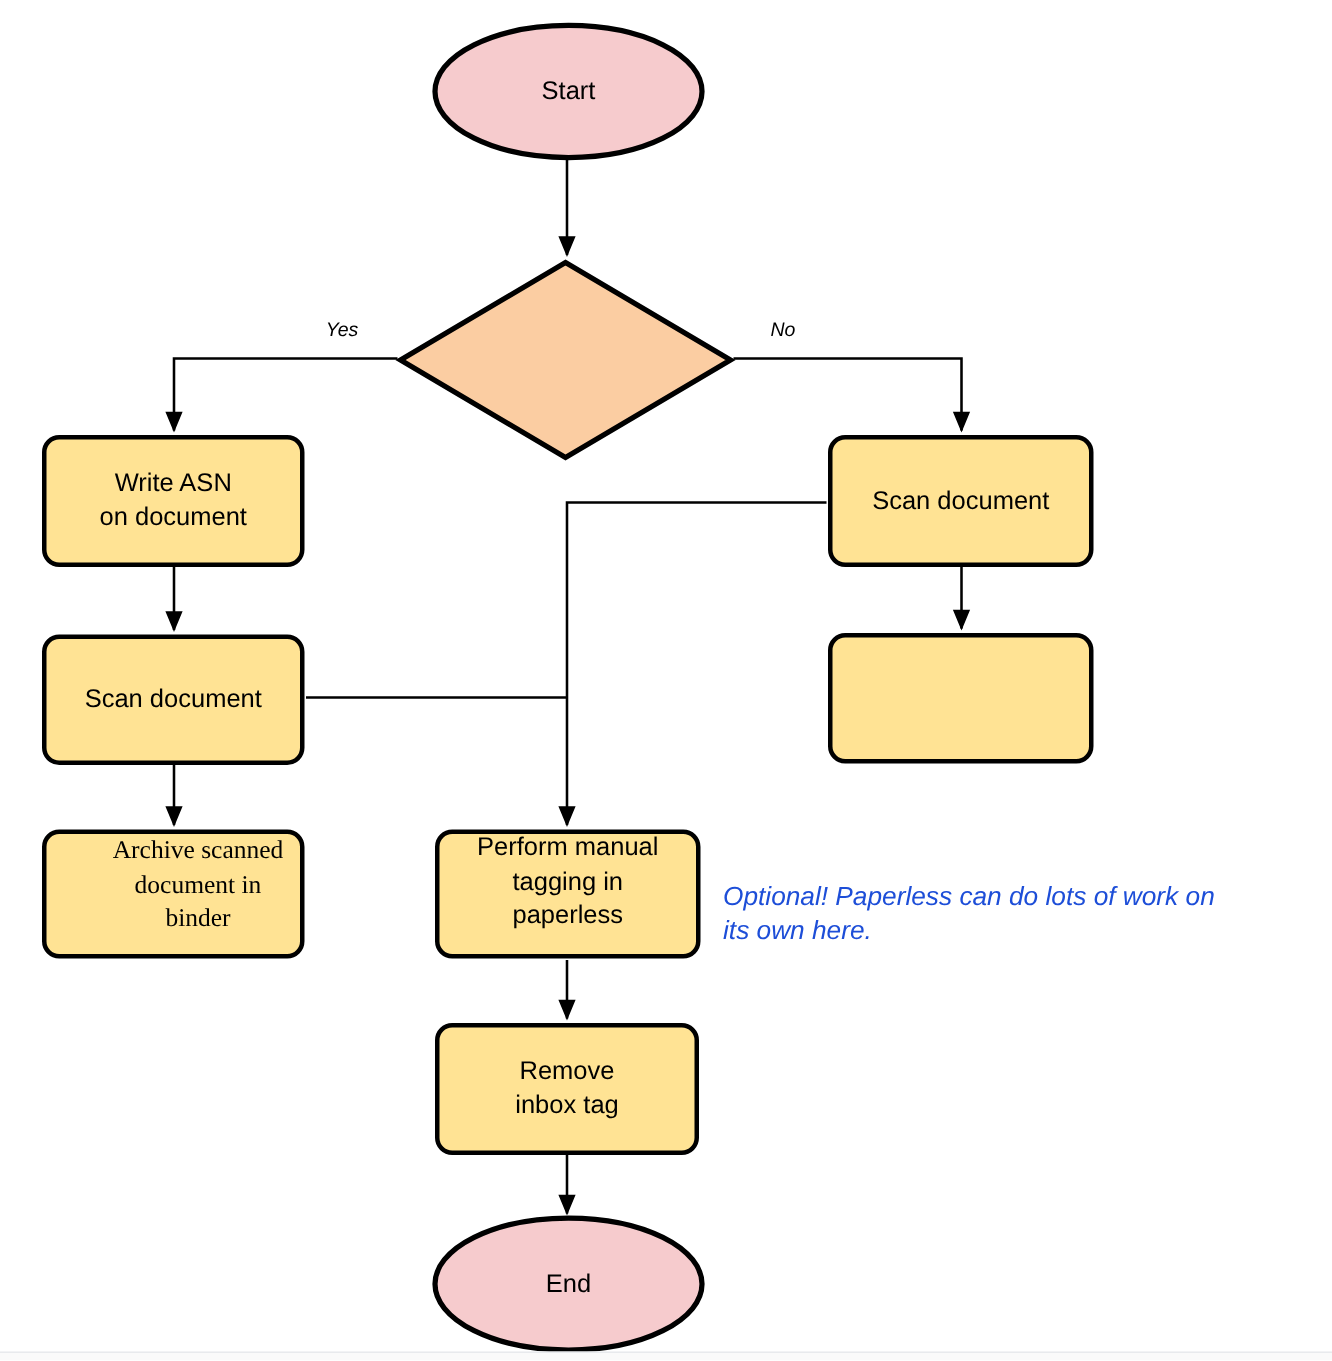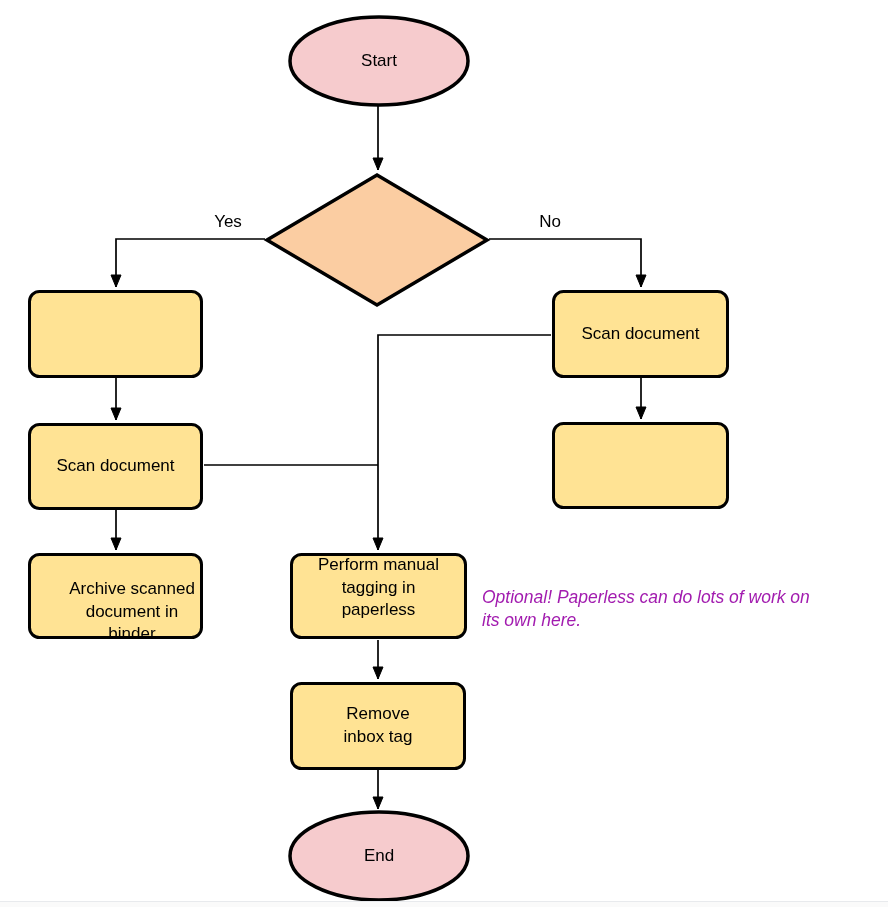--- a/index.html
+++ b/index.html
@@ -40,34 +40,35 @@
     justify-content: center;
     text-align: center;
     font-size: 17px;
     line-height: 1.35;
     color: #000000;
     white-space: pre-line;
     pointer-events: none;
   }
   .edge-label {
     position: absolute;
-    font-size: 17px;
+    font-size: 13px;
     color: #000000;
     text-align: center;
     width: 60px;
+    font-style: italic;
   }
   .note {
     position: absolute;
     left: 482px;
     top: 586px;
     width: 400px;
     font-size: 17.5px;
     font-style: italic;
     line-height: 1.32;
-    color: #a21caf;
+    color: #1d4ed8;
     white-space: pre-line;
   }
   .bottom-rule {
     position: absolute;
     left: 0;
     top: 901px;
     width: 888px;
     height: 6px;
     background: #fafafa;
     border-top: 1.5px solid #e8eaed;
@@ -102,33 +103,35 @@
     <rect class="shape-rect" x="29.5" y="424.5" width="172" height="84" rx="10" fill="#ffe394"></rect>
     <rect class="shape-rect" x="29.5" y="554.5" width="172" height="83" rx="10" fill="#ffe394"></rect>
     <rect class="shape-rect" x="553.5" y="291.5" width="174" height="85" rx="10" fill="#ffe394"></rect>
     <rect class="shape-rect" x="553.5" y="423.5" width="174" height="84" rx="10" fill="#ffe394"></rect>
     <rect class="shape-rect" x="291.5" y="554.5" width="174" height="83" rx="10" fill="#ffe394"></rect>
     <rect class="shape-rect" x="291.5" y="683.5" width="173" height="85" rx="10" fill="#ffe394"></rect>
     <ellipse class="shape-term" cx="379" cy="856" rx="89" ry="44" fill="#f6cbcd"></ellipse>
   </svg>
 
   <div class="node-label" style="left:290px; top:17px; width:178px; height:88px;">Start</div>
+  <div class="node-label" style="left:28px; top:290px; width:175px; height:88px;">Write ASN
+on document</div>
   <div class="node-label" style="left:28px; top:423px; width:175px; height:87px;">Scan document</div>
-  <div class="node-label" style="left:28px; top:569px; width:208px; height:86px;">Archive scanned
+  <div class="node-label" style="left:28px; top:547px; width:208px; height:86px;font-family:Liberation Serif, serif;">Archive scanned
 document in
 binder</div>
   <div class="node-label" style="left:552px; top:290px; width:177px; height:88px;">Scan document</div>
   <div class="node-label" style="left:290px; top:553px; width:177px; height:70px;">Perform manual
 tagging in
 paperless</div>
   <div class="node-label" style="left:290px; top:682px; width:176px; height:88px;">Remove
 inbox tag</div>
   <div class="node-label" style="left:290px; top:812px; width:178px; height:88px;">End</div>
 
   <div class="edge-label" style="left:198px; top:212px;">Yes</div>
-  <div class="edge-label" style="left:520px; top:212px;">No</div>
+  <div class="edge-label" style="left:492px; top:212px;">No</div>
 
   <div class="note">Optional! Paperless can do lots of work on
 its own here.</div>
 
   <div class="bottom-rule"></div>
 
 </div>
 
 </body></html>

